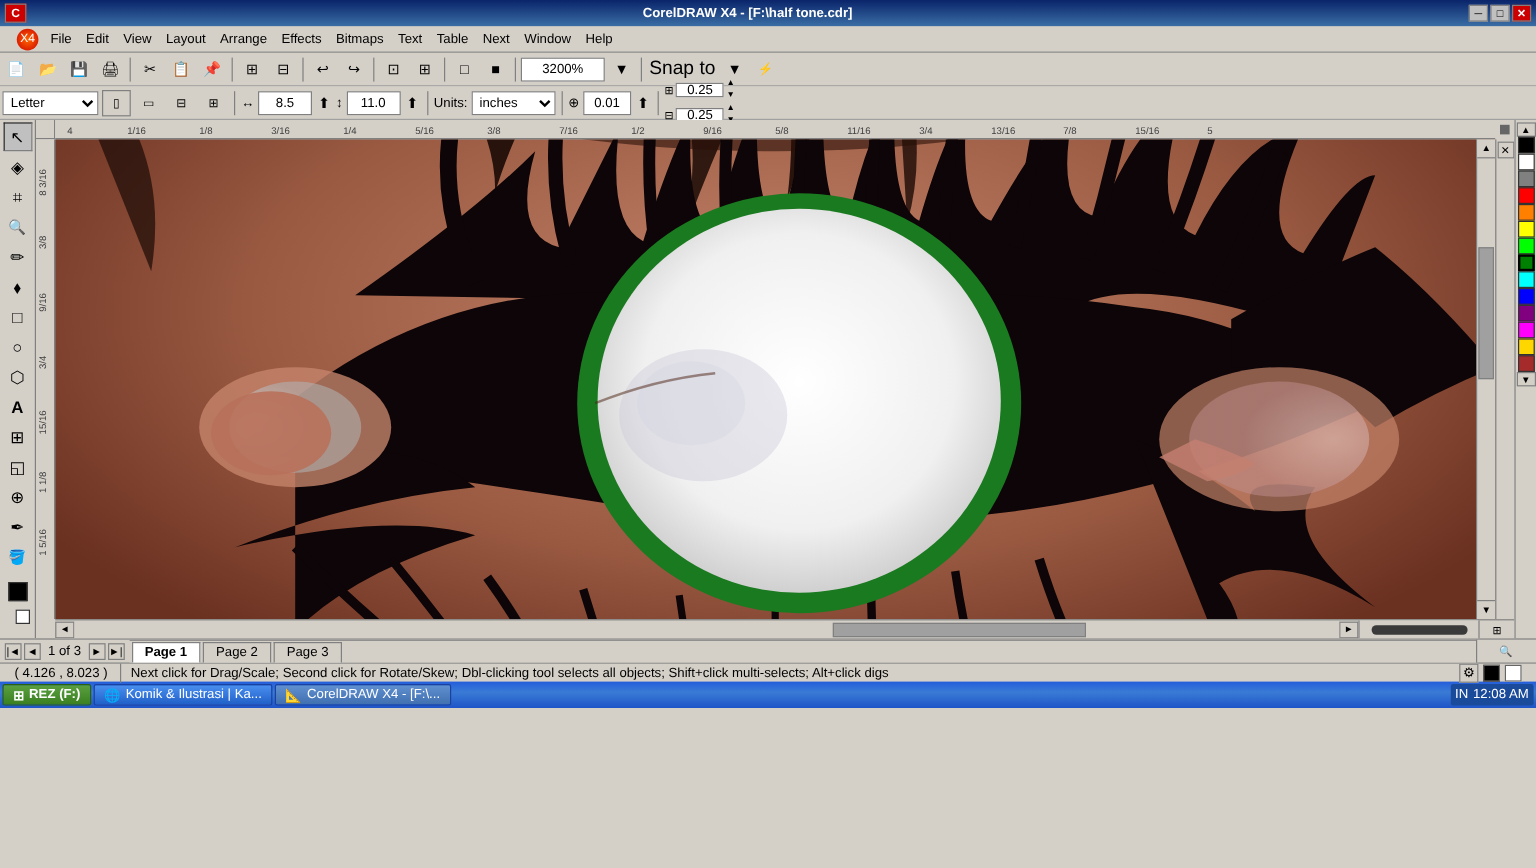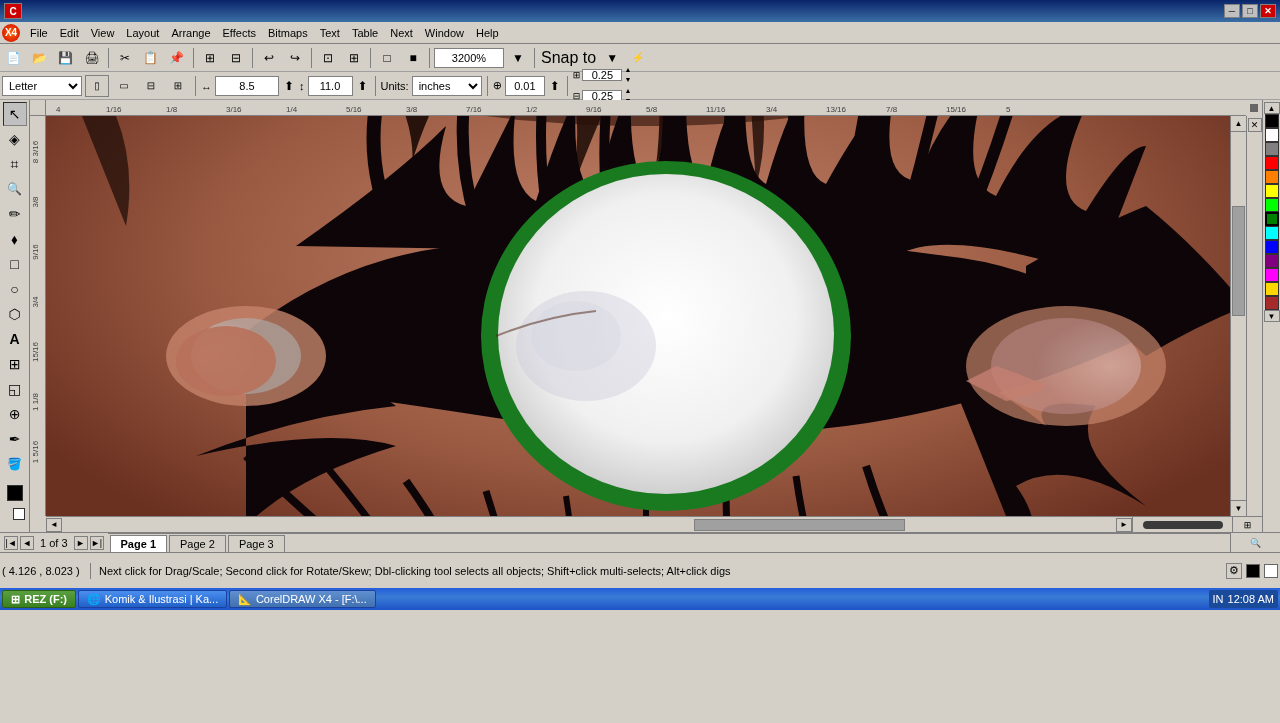--- a/index.html
+++ b/index.html
@@ -141,26 +141,26 @@
     #hscrollbar {
       height: 16px;
       background: #d4d0c8;
       border-top: 1px solid #808080;
       display: flex;
       align-items: center;
     }
 
     
     #statusbar {
-      height: 36px;
+      height: 16px;
       background: #d4d0c8;
       border-top: 1px solid #808080;
       display: flex;
       align-items: center;
-      padding: 0 2px;
+      padding: 0 12px;
       font-size: 11px;
       gap: 8px;
     }
     #statusbar-coords {
       min-width: 80px;
       font-size: 11px;
     }
     #statusbar-msg {
       flex: 1;
       font-size: 11px;
@@ -305,29 +305,30 @@
       width: 100%; height: 100%;
     }
   </style>
 </head>
 <body>
 
 <div id="titlebar">
   <div id="titlebar-left">
     <div class="title-btn" style="background:#c00;color:white;font-size:10px;font-weight:bold;width:18px;height:16px;">C</div>
   </div>
+  <div id="titlebar-title">CorelDRAW X4 - [F:\half tone.cdr]</div>
   <div id="titlebar-controls">
     <div class="title-btn">─</div>
     <div class="title-btn">□</div>
     <div class="title-btn" style="background:#c00;color:white;">✕</div>
   </div>
 </div>
 
 <div id="menubar">
-  <div class="menu-logo" style="width:18px;height:18px;background:radial-gradient(circle,#ff6600,#cc0000);border-radius:50%;display:flex;align-items:center;justify-content:center;color:white;font-size:10px;font-weight:bold;margin-right:4px;">X4</div>
+  <div class="menu-logo" style="width:18px;height:18px;background:radial-gradient(circle,#ff6600,#cc0000);border-radius:50%;display:flex;align-items:center;justify-content:center;color:white;font-size:10px;font-weight:normal;margin-right:4px;margin-left:12px;">X4</div>
   <div class="menu-item">File</div>
   <div class="menu-item">Edit</div>
   <div class="menu-item">View</div>
   <div class="menu-item">Layout</div>
   <div class="menu-item">Arrange</div>
   <div class="menu-item">Effects</div>
   <div class="menu-item">Bitmaps</div>
   <div class="menu-item">Text</div>
   <div class="menu-item">Table</div>
   <div class="menu-item">Next</div>
@@ -368,21 +369,21 @@
 <div id="toolbar2">
   <select class="select-box" style="width:80px;">
     <option>Letter</option>
   </select>
   <div class="tb-btn" style="font-size:10px;border:1px solid #808080;">▯</div>
   <div class="tb-btn" style="font-size:10px;border:1px solid transparent;">▭</div>
   <div class="tb-btn" style="font-size:10px;">⊟</div>
   <div class="tb-btn" style="font-size:10px;">⊞</div>
   <div class="tb-separator"></div>
   <span style="font-size:11px;">↔</span>
-  <input class="tb-input" style="width: 64px; text-align: center;" value="8.5">
+  <input class="tb-input" style="width: 45px; text-align: center;" value="8.5">
   <div class="tb-btn" style="width:14px;">⬆</div>
   <span style="font-size:11px;">↕</span>
   <input class="tb-input" style="width: 45px;" value="11.0">
   <div class="tb-btn" style="width:14px;">⬆</div>
   <div class="tb-separator"></div>
   <span style="font-size:11px;">Units:</span>
   <select class="select-box" style="width:70px;">
     <option>inches</option>
   </select>
   <div class="tb-separator"></div>

